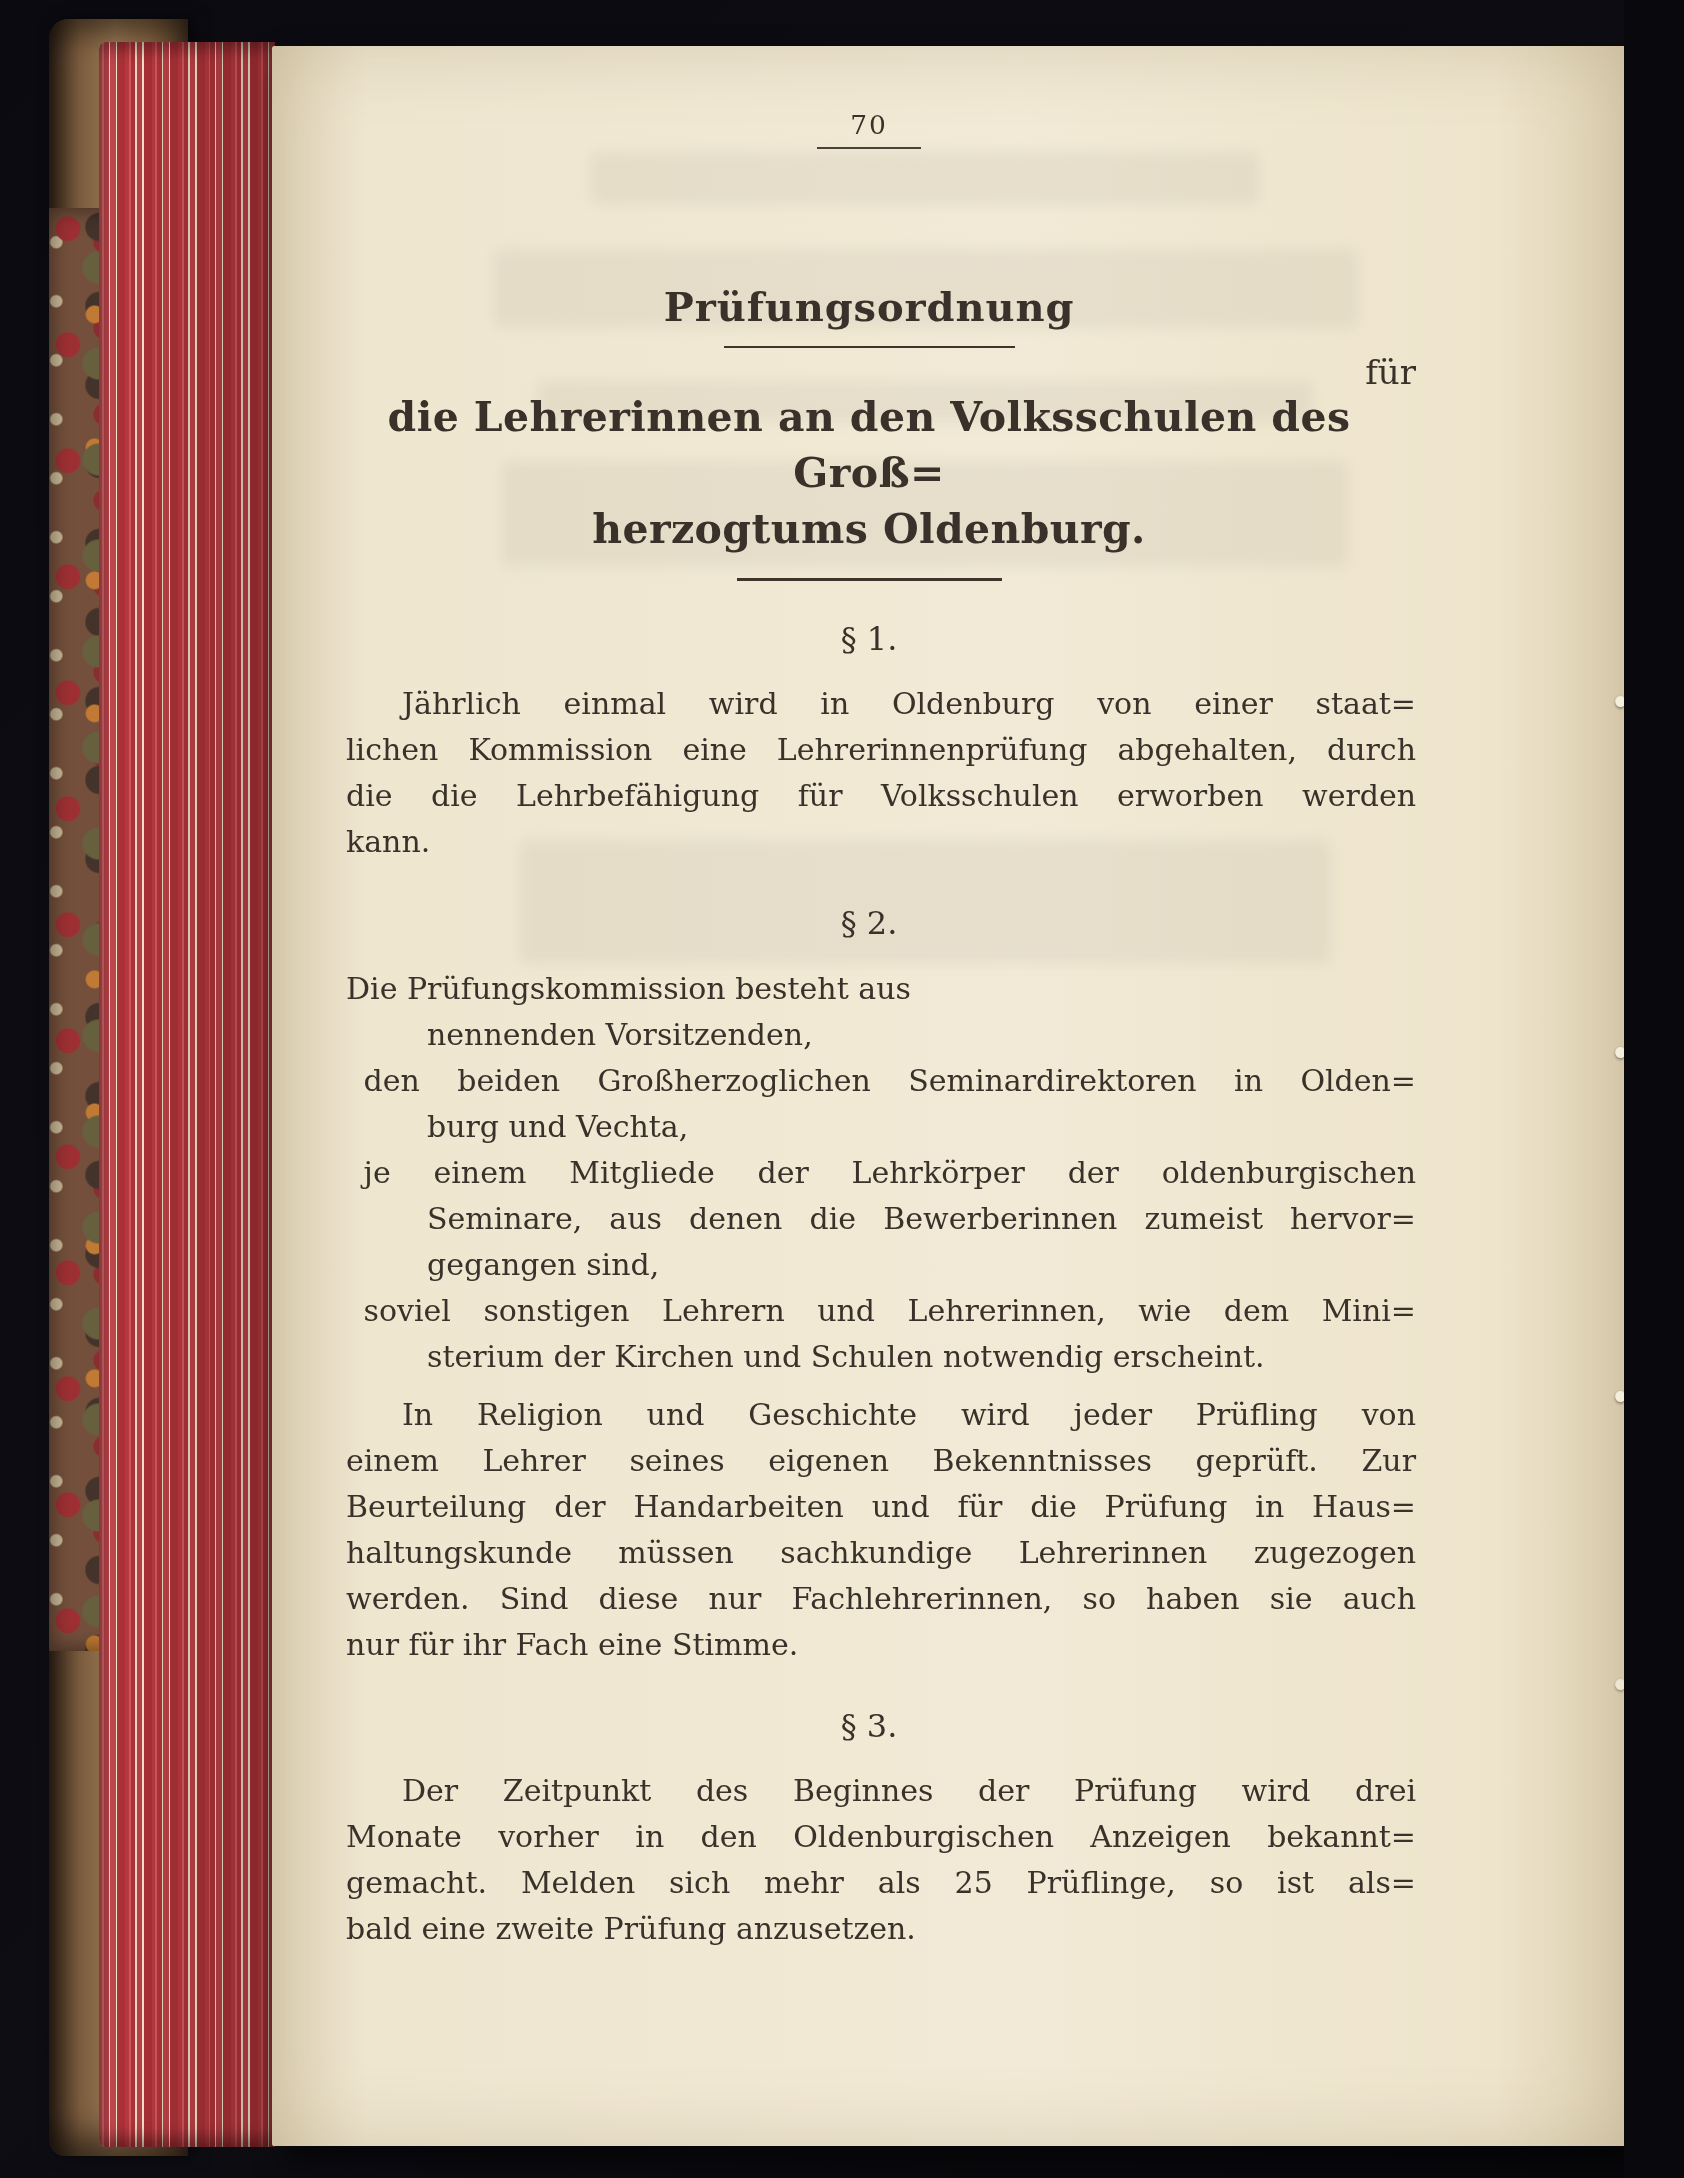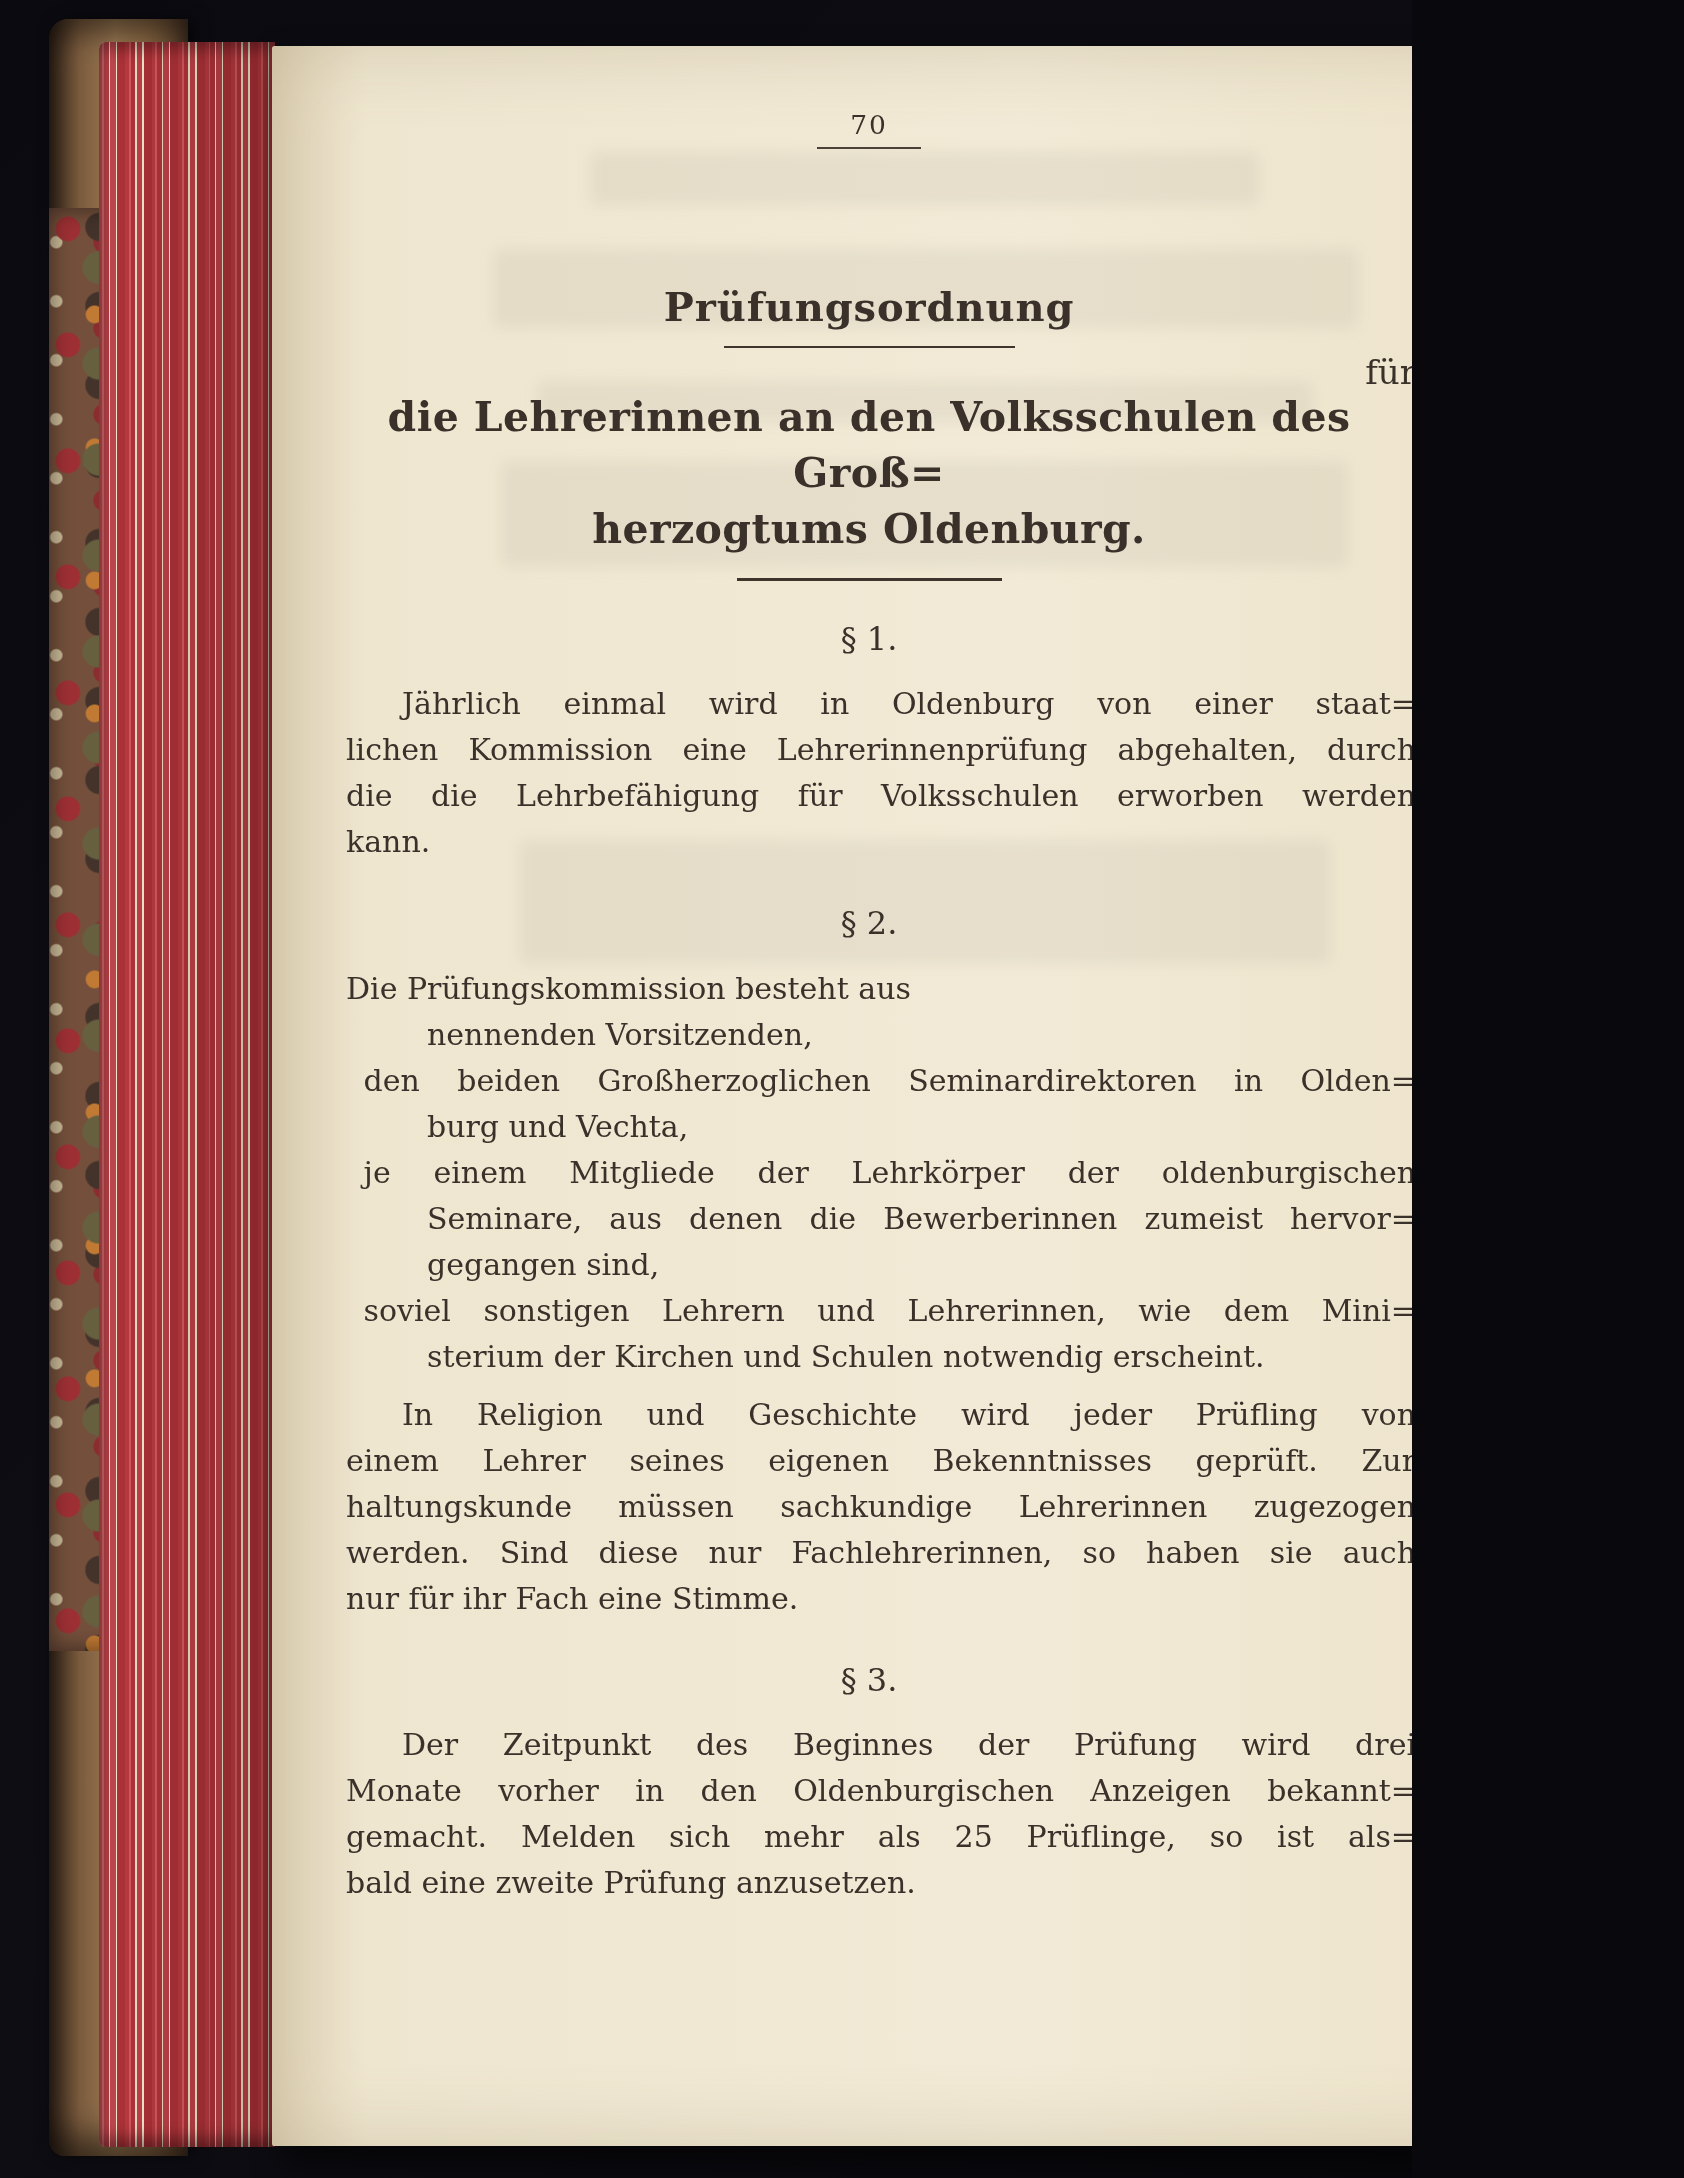--- a/index.html
+++ b/index.html
@@ -1,17 +1,17 @@
 <!DOCTYPE html>
 <html style="font-size:14px"><head>
 <meta charset="utf-8">
 <style>
   html,body{margin:0;padding:0;background:#08080d;}
   .scene{
-    position:relative;width:1412px;height:2178px;overflow:hidden;
+    position:relative;width:1624px;height:2178px;overflow:hidden;
     background:linear-gradient(135deg,#0a0a10 0%,#0d0d13 55%,#08080c 100%);
     font-family:"DejaVu Serif", serif;
   }
   
   .spine{
     position:absolute;left:49px;top:19.4px;width:139px;height:2137px;
     border-radius:19.4px 0 0 16px;
     background:linear-gradient(90deg,#3c2b1e 0%,#7b5c3e 22%,#9a7852 48%,#8a6844 70%,#5d432e 100%);
     box-shadow:inset 0 16px 26.5px rgba(0,0,0,.45), inset 0 -21px 30px rgba(0,0,0,.5), 5.3px 0 16px rgba(0,0,0,.5);
   }
@@ -149,20 +149,21 @@
               <div class="ln cont">Seminare, aus denen die Bewerberinnen zumeist hervor=</div>
               <div class="ln last cont">gegangen sind,</div>
             </div>
             <div class="block hang">
               <div class="ln">soviel sonstigen Lehrern und Lehrerinnen, wie dem Mini=</div>
               <div class="ln last cont">sterium der Kirchen und Schulen notwendig erscheint.</div>
             </div>
             <div class="block p-indent">
               <div class="ln indent">In Religion und Geschichte wird jeder Prüfling von</div>
               <div class="ln">einem Lehrer seines eigenen Bekenntnisses geprüft. Zur</div>
+              <div class="ln">Beurteilung der Handarbeiten und für die Prüfung in Haus=</div>
               <div class="ln">haltungskunde müssen sachkundige Lehrerinnen zugezogen</div>
               <div class="ln">werden. Sind diese nur Fachlehrerinnen, so haben sie auch</div>
               <div class="ln last">nur für ihr Fach eine Stimme.</div>
             </div>
           </div>
           <div class="section">
             <div class="sec-label">§ 3.</div>
             <div class="block p-indent">
               <div class="ln indent">Der Zeitpunkt des Beginnes der Prüfung wird drei</div>
               <div class="ln">Monate vorher in den Oldenburgischen Anzeigen bekannt=</div>

